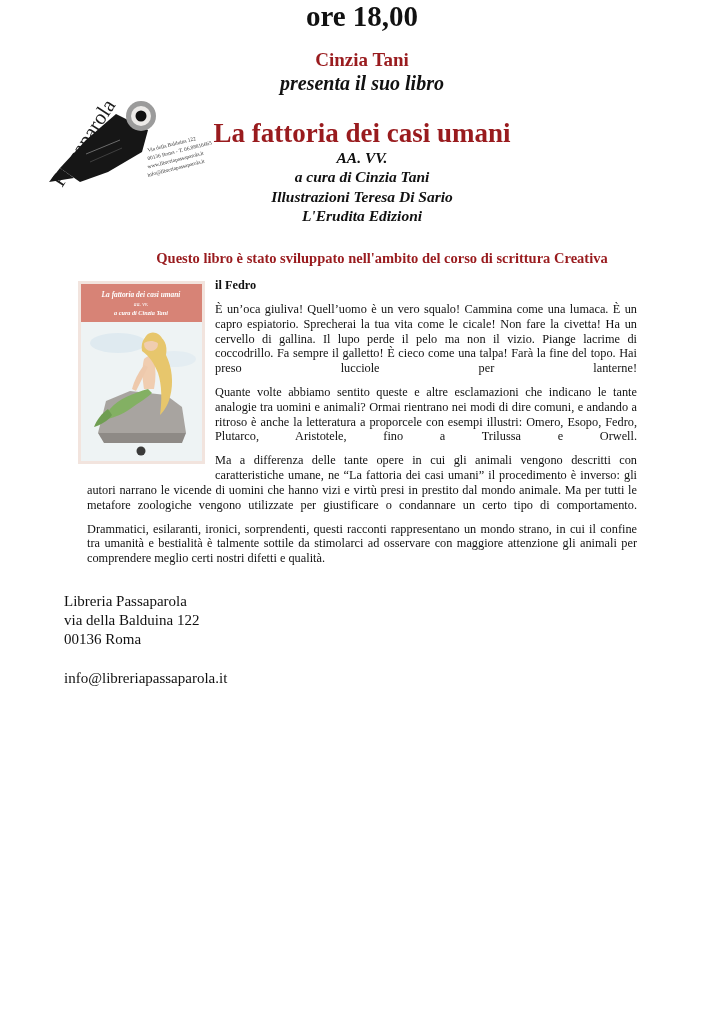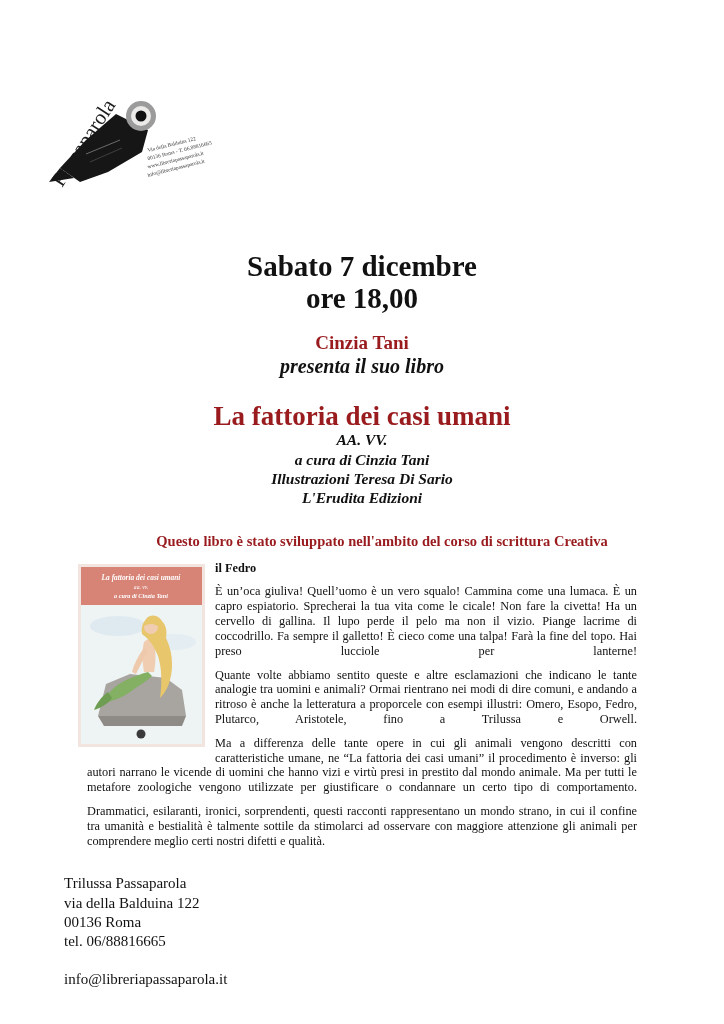--- a/index.html
+++ b/index.html
@@ -109,21 +109,20 @@
       <g transform="translate(100,96) rotate(-14)" fill="#3c3c3c">
         <text x="0" y="0" font-size="5.4">Via della Balduina 122</text>
         <text x="-2" y="8" font-size="5.4">00136 Roma - T. 06.88816665</text>
         <text x="-4" y="16" font-size="5.4">www.libreriapassaparola.it</text>
         <text x="-6" y="24" font-size="5.4">info@libreriapassaparola.it</text>
       </g>
     </svg>
   </div>
 
   <div class="center">
-    <div class="h1">Sabato 7 dicembre</div>
     <div class="h1" style="margin-top:0;">ore 18,00</div>
     <div class="author">Cinzia Tani</div>
     <div class="presents">presenta il suo libro</div>
     <div class="book-title">La fattoria dei casi umani</div>
     <div class="meta">AA. VV.</div>
     <div class="meta">a cura di Cinzia Tani</div>
     <div class="meta">Illustrazioni Teresa Di Sario</div>
     <div class="meta">L'Erudita Edizioni</div>
     <div class="course1">Questo libro è stato sviluppato nell'ambito del corso di scrittura Creativa</div>
   </div>
@@ -157,20 +156,19 @@
       </svg>
     </div>
     <div class="libro-h">il Fedro</div>
     <p class="jl">È un’oca giuliva! Quell’uomo è un vero squalo! Cammina come una lumaca. È un capro espiatorio. Sprecherai la tua vita come le cicale! Non fare la civetta! Ha un cervello di gallina. Il lupo perde il pelo ma non il vizio. Piange lacrime di coccodrillo. Fa sempre il galletto! È cieco come una talpa! Farà la fine del topo. Hai preso lucciole per lanterne!</p>
     <p class="jl">Quante volte abbiamo sentito queste e altre esclamazioni che indicano le tante analogie tra uomini e animali? Ormai rientrano nei modi di dire comuni, e andando a ritroso è anche la letteratura a proporcele con esempi illustri: Omero, Esopo, Fedro, Plutarco, Aristotele, fino a Trilussa e Orwell.</p>
     <p class="jl">Ma a differenza delle tante opere in cui gli animali vengono descritti con caratteristiche umane, ne “La fattoria dei casi umani” il procedimento è inverso: gli autori narrano le vicende di uomini che hanno vizi e virtù presi in prestito dal mondo animale. Ma per tutti le metafore zoologiche vengono utilizzate per giustificare o condannare un certo tipo di comportamento.</p>
     <p class="j4">Drammatici, esilaranti, ironici, sorprendenti, questi racconti rappresentano un mondo strano, in cui il confine tra umanità e bestialità è talmente sottile da stimolarci ad osservare con maggiore attenzione gli animali per comprendere meglio certi nostri difetti e qualità.</p>
   </div>
 
   <div class="footer">
-    <div>Trilussa Passaparola</div>
+    <div>Libreria Passaparola</div>
     <div>via della Balduina 122</div>
     <div>00136 Roma</div>
-    <div>tel. 06/88816665</div>
     <div class="email">info@libreriapassaparola.it</div>
   </div>
 
 </div>
 
 </body></html>

